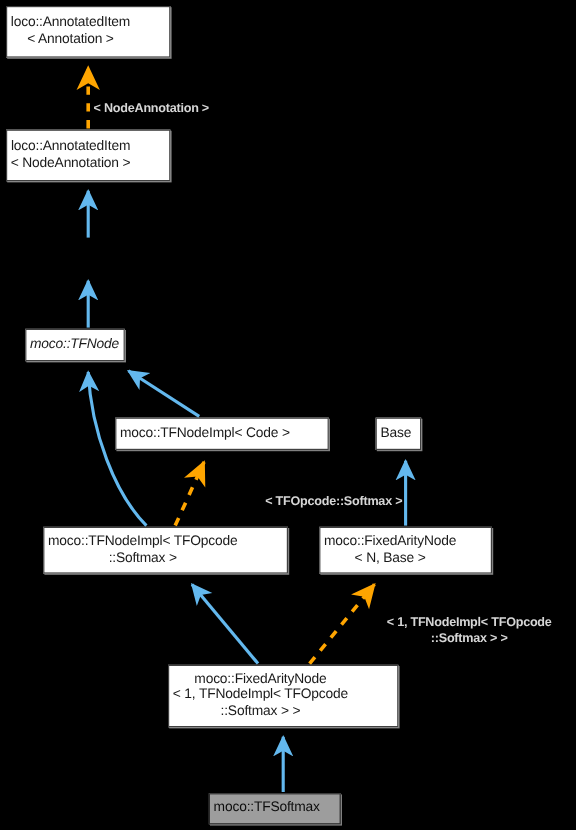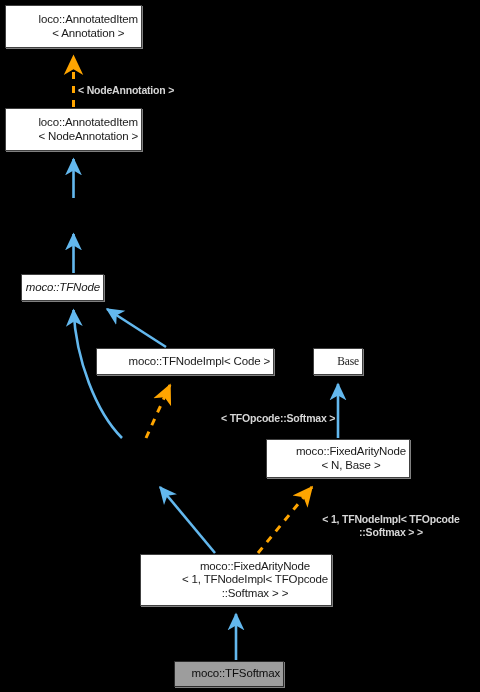--- a/index.html
+++ b/index.html
@@ -28,21 +28,21 @@
     display: block;
   }
   .node-box {
     position: absolute;
     box-sizing: border-box;
     background: #ffffff;
     border: 1px solid #404040;
     box-shadow: 1px 1px 0 0 #808080, 2px 2px 0 0 #000000;
     display: flex;
     align-items: center;
-    justify-content: flex-end;
+    justify-content: flex-start;
     text-align: center;
     color: #1a1a1a;
     font-size: 11.5px;
     line-height: 13.5px;
     letter-spacing: -0.15px;
     white-space: pre-line;
     padding: 4px 3px;
   }
   .node-box.current {
     background: #9d9d9d;
@@ -111,24 +111,28 @@
 
 
   <div class="node-box" style="left:21px; top:274px; width:83px; height:27px;font-style:italic;">
     <span>moco::TFNode</span>
   </div>
 
   <div class="node-box" style="left:96px; top:348px; width:178px; height:27px;">
     <span>moco::TFNodeImpl&lt; Code &gt;</span>
   </div>
 
-  <div class="node-box" style="left:313px; top:348px; width:50px; height:27px;font-family:Liberation Serif, serif;">
+  <div class="node-box" style="left:313px; top:348px; width:38px; height:27px;">
     <span>Base</span>
   </div>
 
+  <div class="node-box" style="left:36px; top:439px; width:204px; height:39px;">
+    <span>moco::TFNodeImpl&lt; TFOpcode
+::Softmax &gt;</span>
+  </div>
 
   <div class="node-box" style="left:266px; top:439px; width:144px; height:39px;">
     <span>moco::FixedArityNode
 &lt; N, Base &gt;</span>
   </div>
 
   <div class="node-box" style="left:140px; top:554px; width:192px; height:52px;">
     <span>moco::FixedArityNode
 &lt; 1, TFNodeImpl&lt; TFOpcode
 ::Softmax &gt; &gt;</span>

